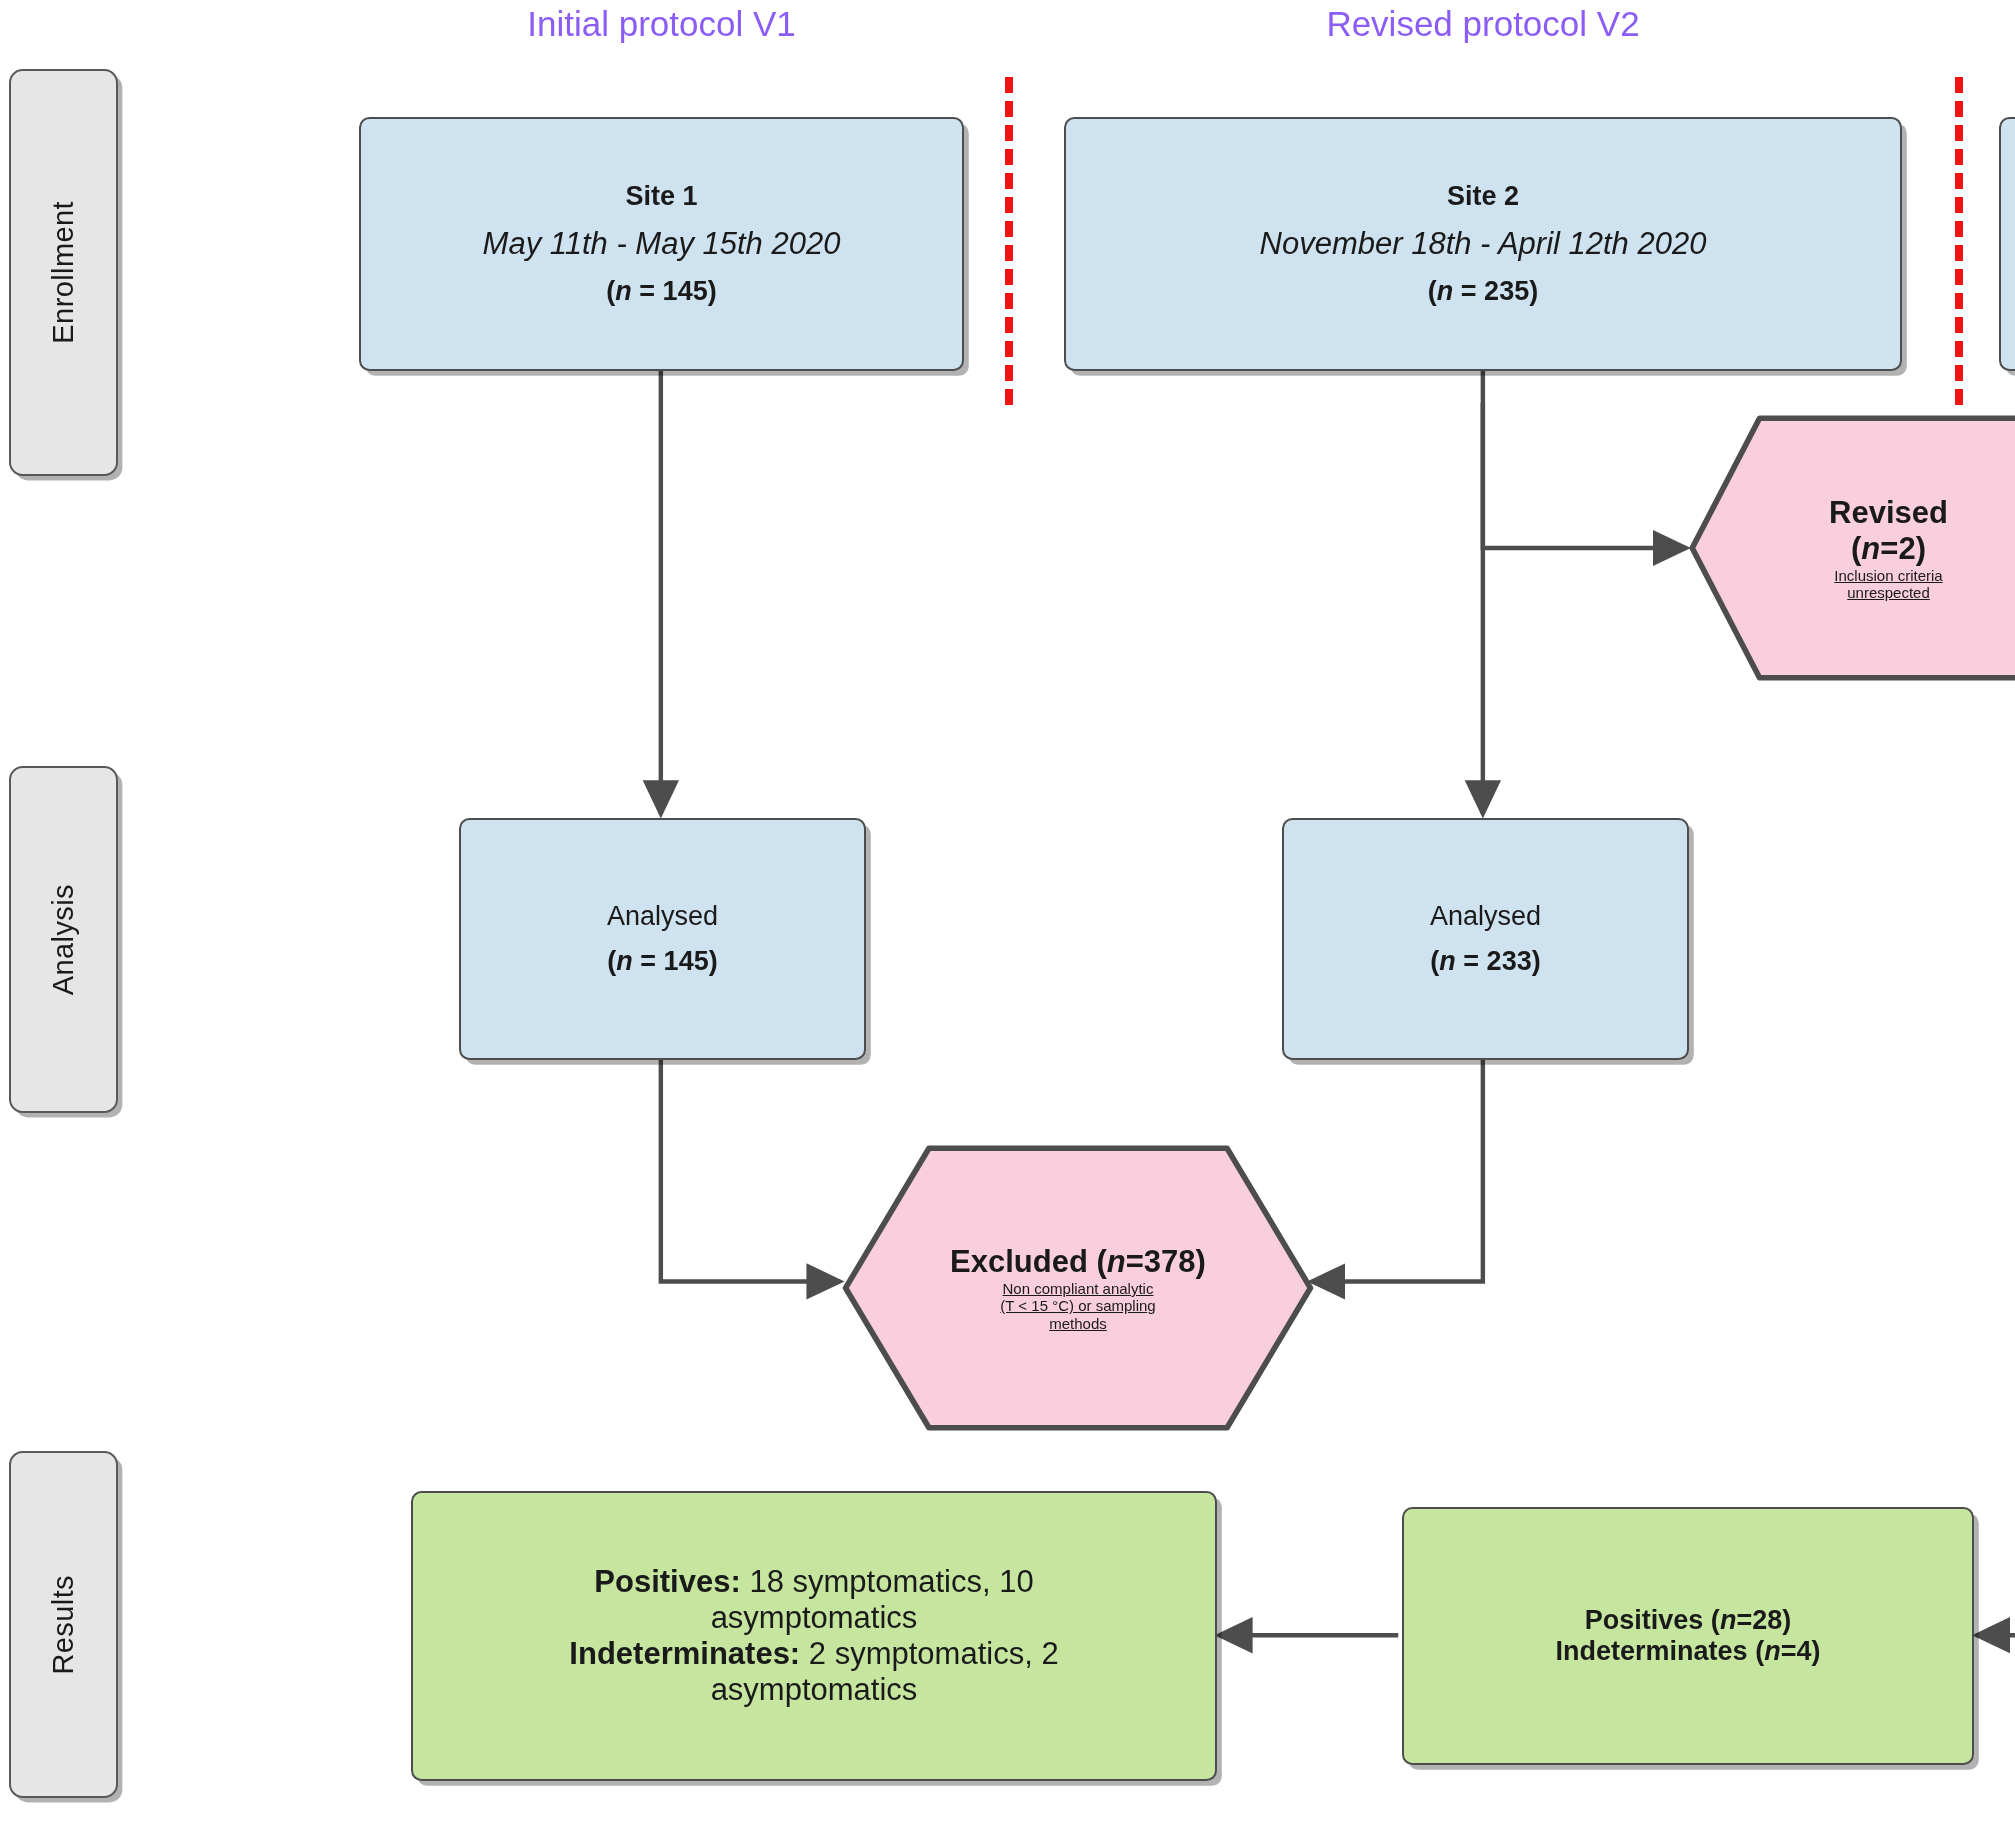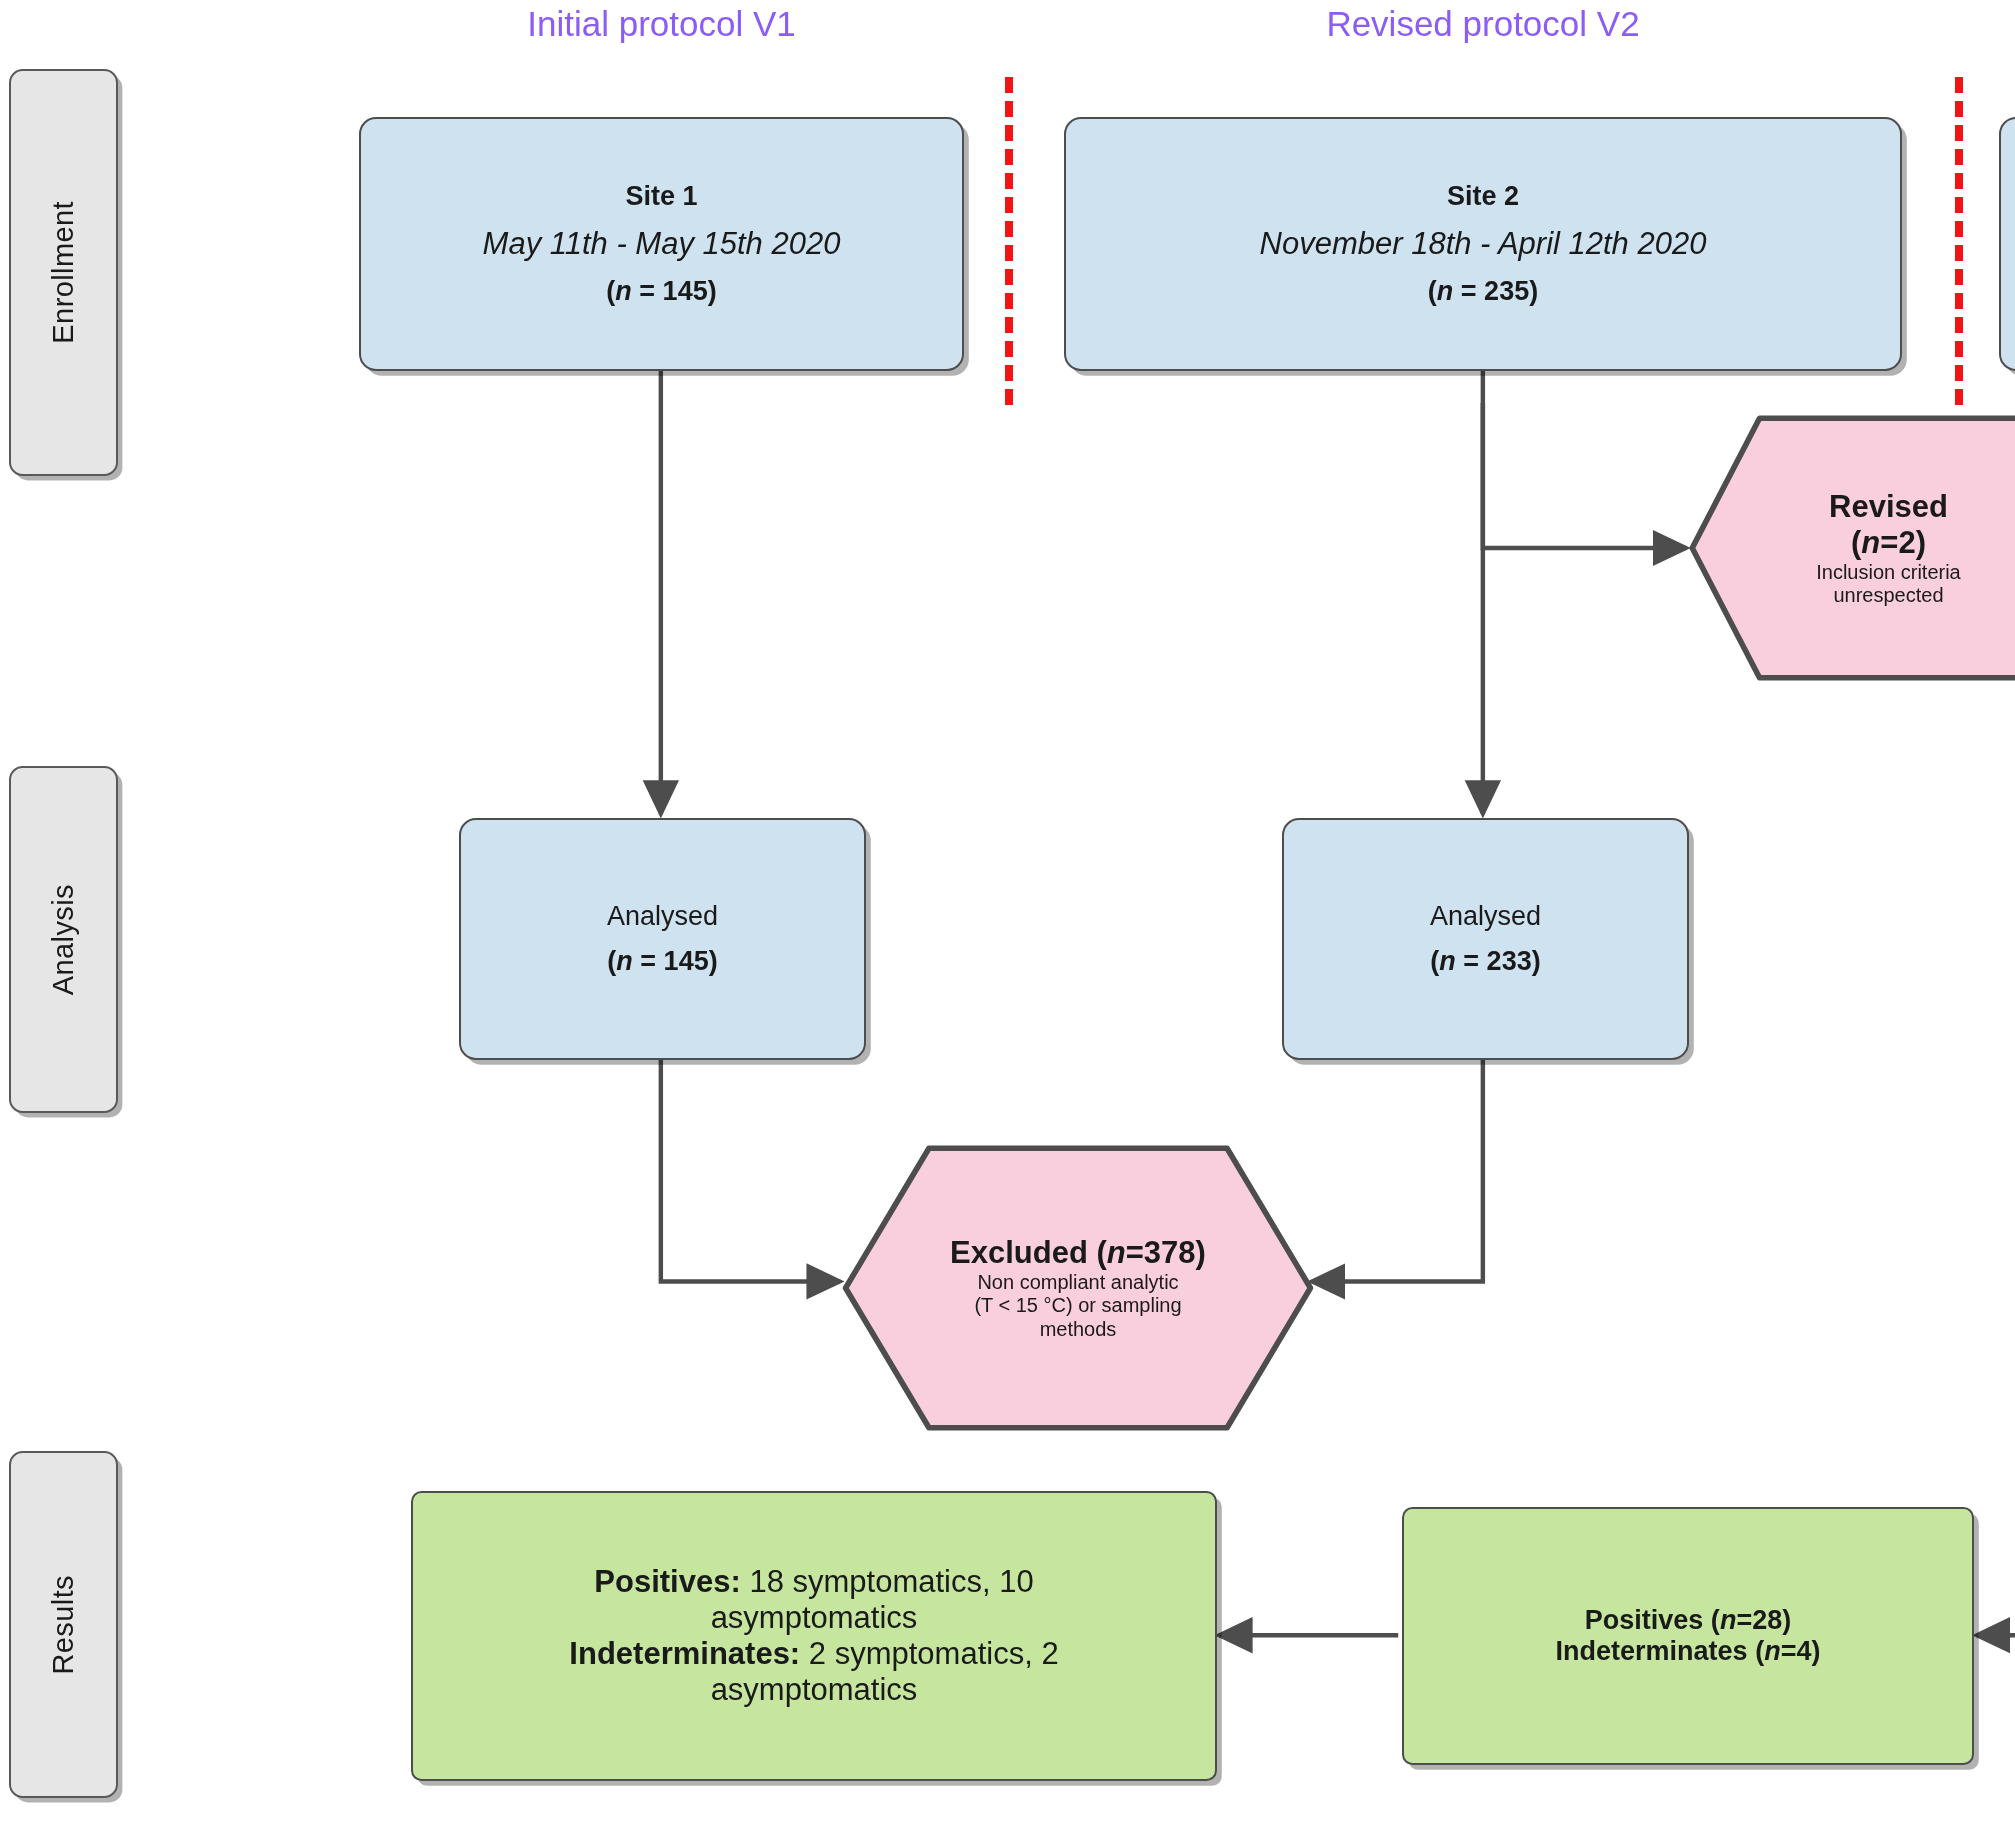--- a/index.html
+++ b/index.html
@@ -6,21 +6,21 @@
   html,body{margin:0;padding:0;background:#ffffff;}
   body{font-family:"Liberation Sans",sans-serif;}
   #stage{position:relative;width:2896px;height:1846px;background:#fff;overflow:hidden;}
 
   
   .node{position:absolute;box-sizing:border-box;display:flex;flex-direction:column;
         align-items:center;justify-content:center;text-align:center;color:#1a1a1a;}
 
   .boxnode{border:2.8px solid #4d4d4d;border-radius:10.5px;
            box-shadow:5.6px 5.6px 0 -0.8px rgba(0,0,0,0.30);}
-  .blue{background:#cfe2ef;border-radius:17px;}
+  .blue{background:#cfe2ef;}
   .green{background:#c6e6a0;}
 
   .hexwrap{position:absolute;}
   .hexwrap svg{position:absolute;left:0;top:0;overflow:visible;}
   .hextext{position:absolute;left:0;top:0;width:100%;height:100%;
            display:flex;flex-direction:column;align-items:center;justify-content:center;
            text-align:center;color:#1a1a1a;}
 
   
   .phase{position:absolute;box-sizing:border-box;background:#e6e6e6;
@@ -36,21 +36,21 @@
   
   .sep{position:absolute;width:0;border-left:8.9px dashed #f01414;}
 
   
   .ln{display:block;line-height:1.16;}
   .b{font-weight:bold;}
   .it{font-style:italic;}
 
   .t68{font-size:27px;}
   .t62{font-size:31px;}
-  .t58{font-size:20px;}
+  .t58{font-size:15px;text-decoration:underline;}
   .gap{height:13.7px;}
 
   
   #wires{position:absolute;left:0;top:0;width:2896px;height:1846px;pointer-events:none;}
 </style>
 </head>
 <body>
 
 <div id="stage">
 

